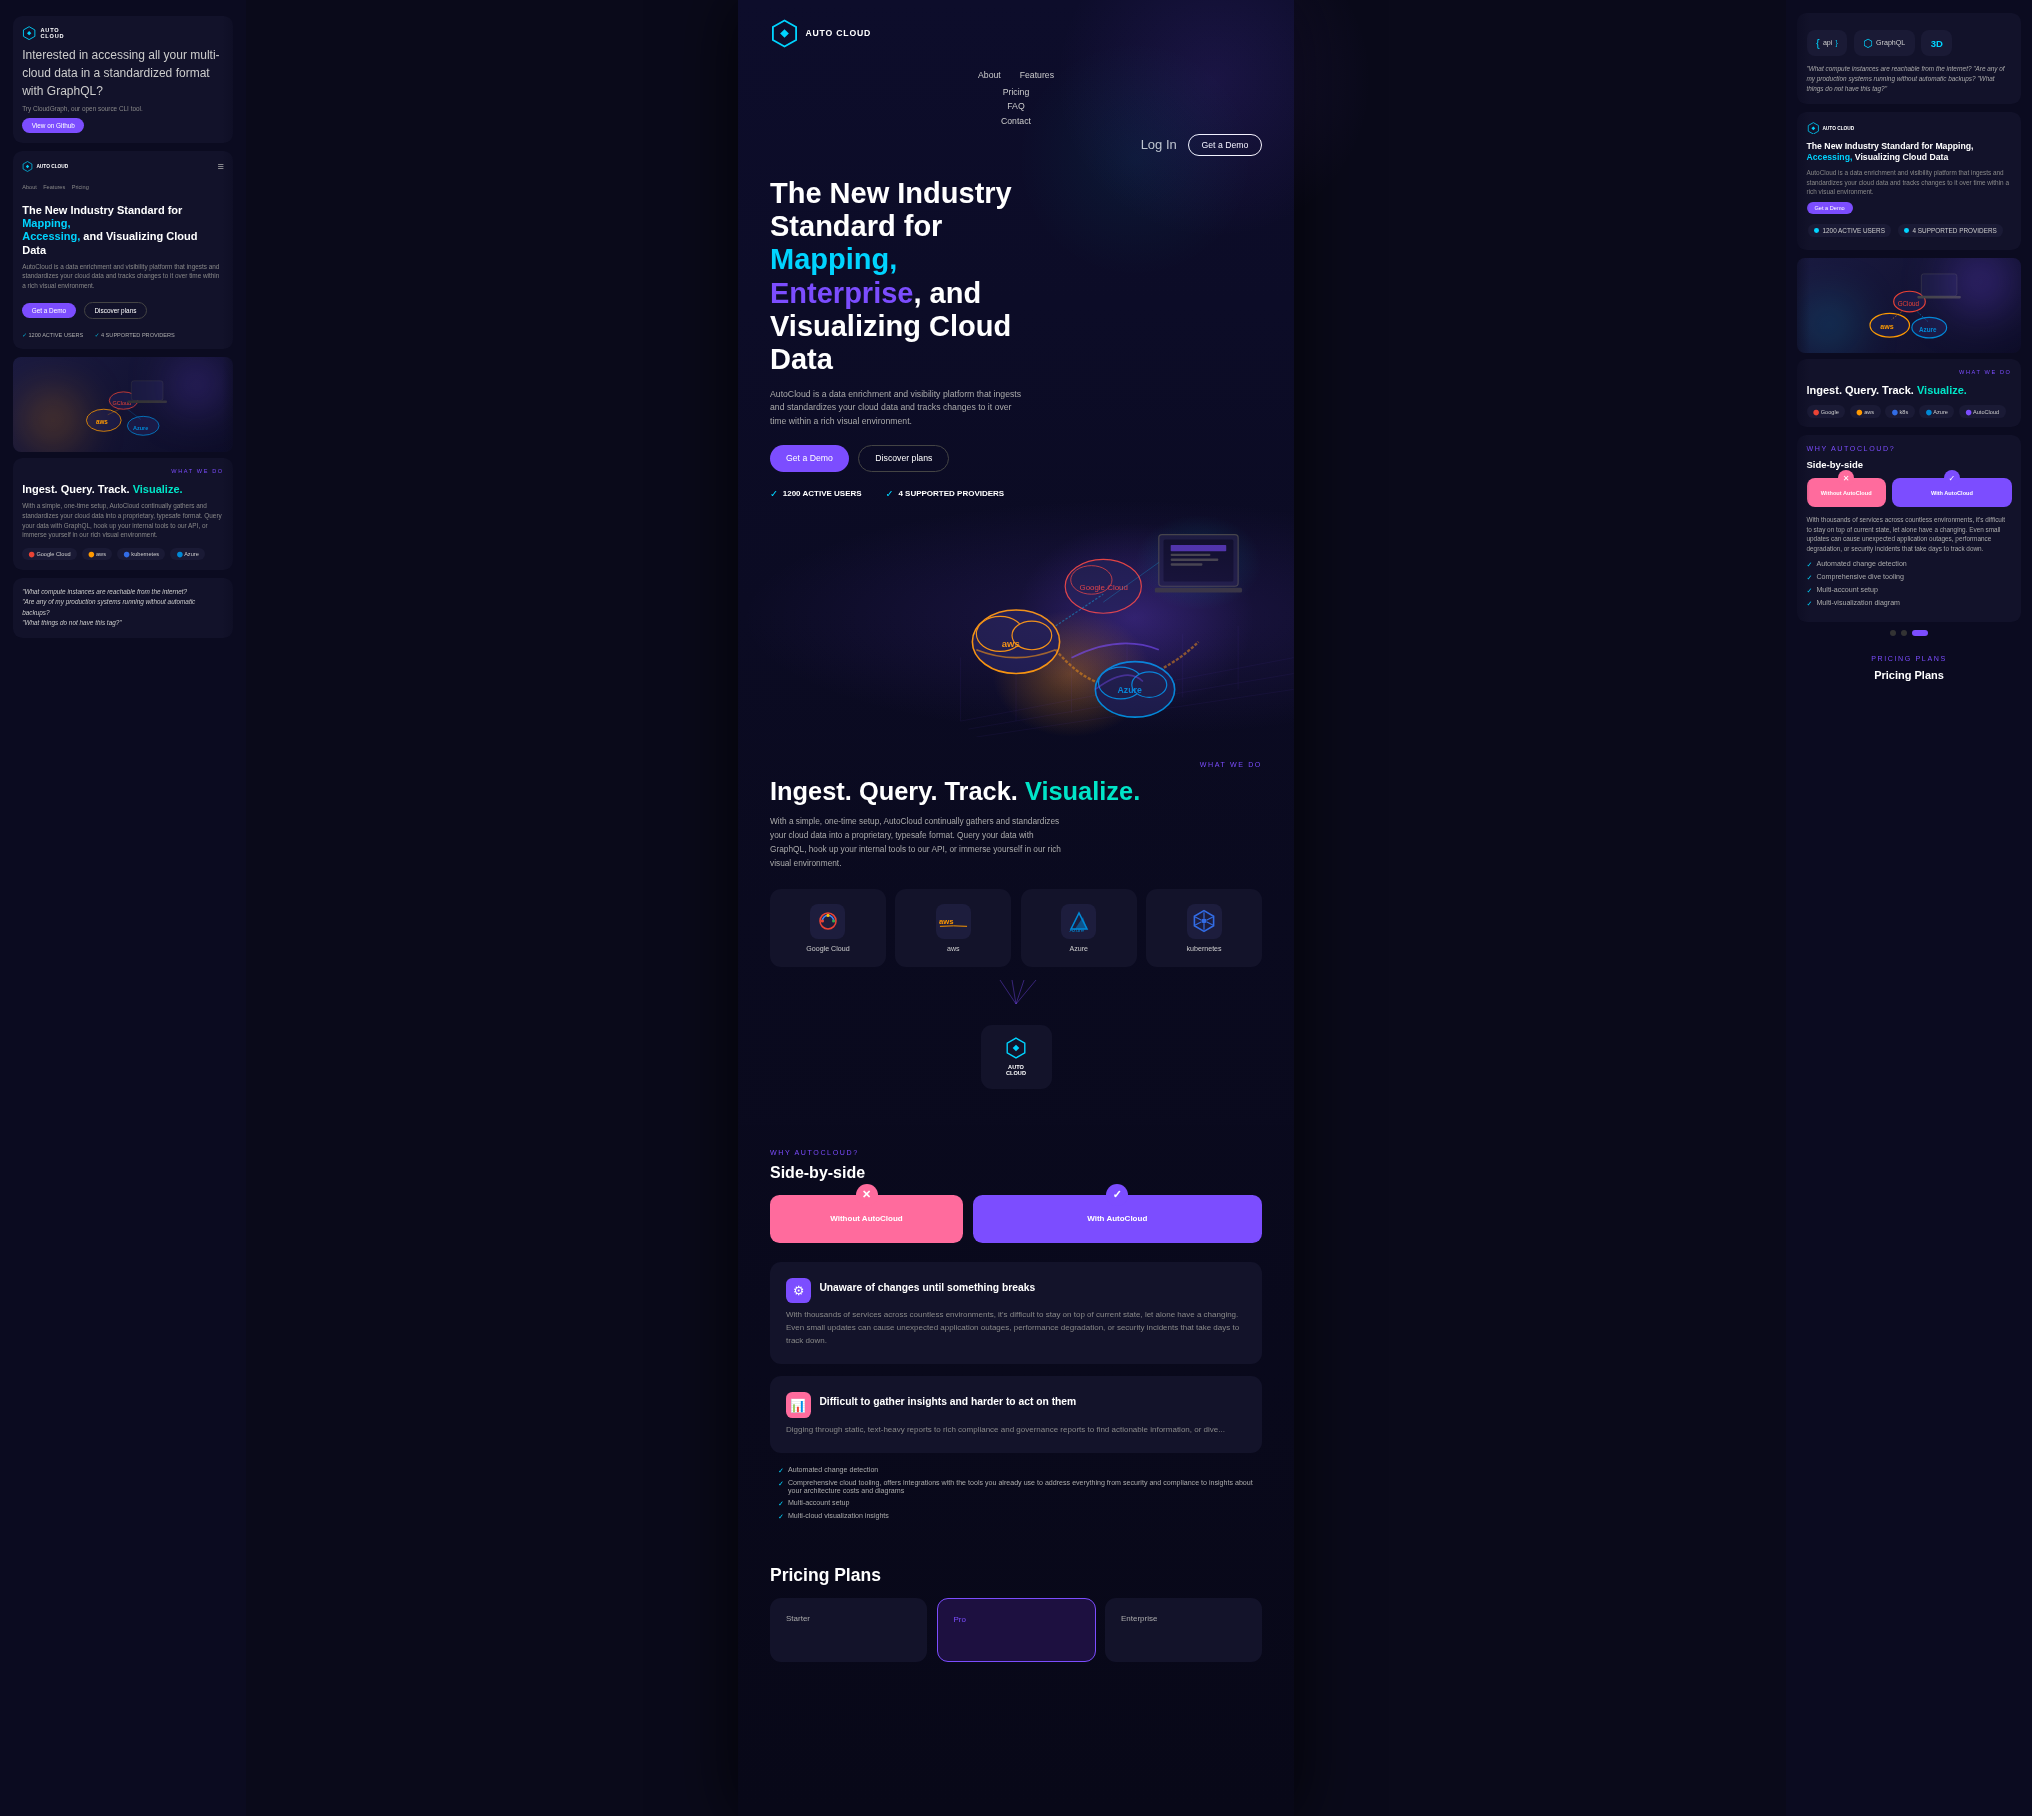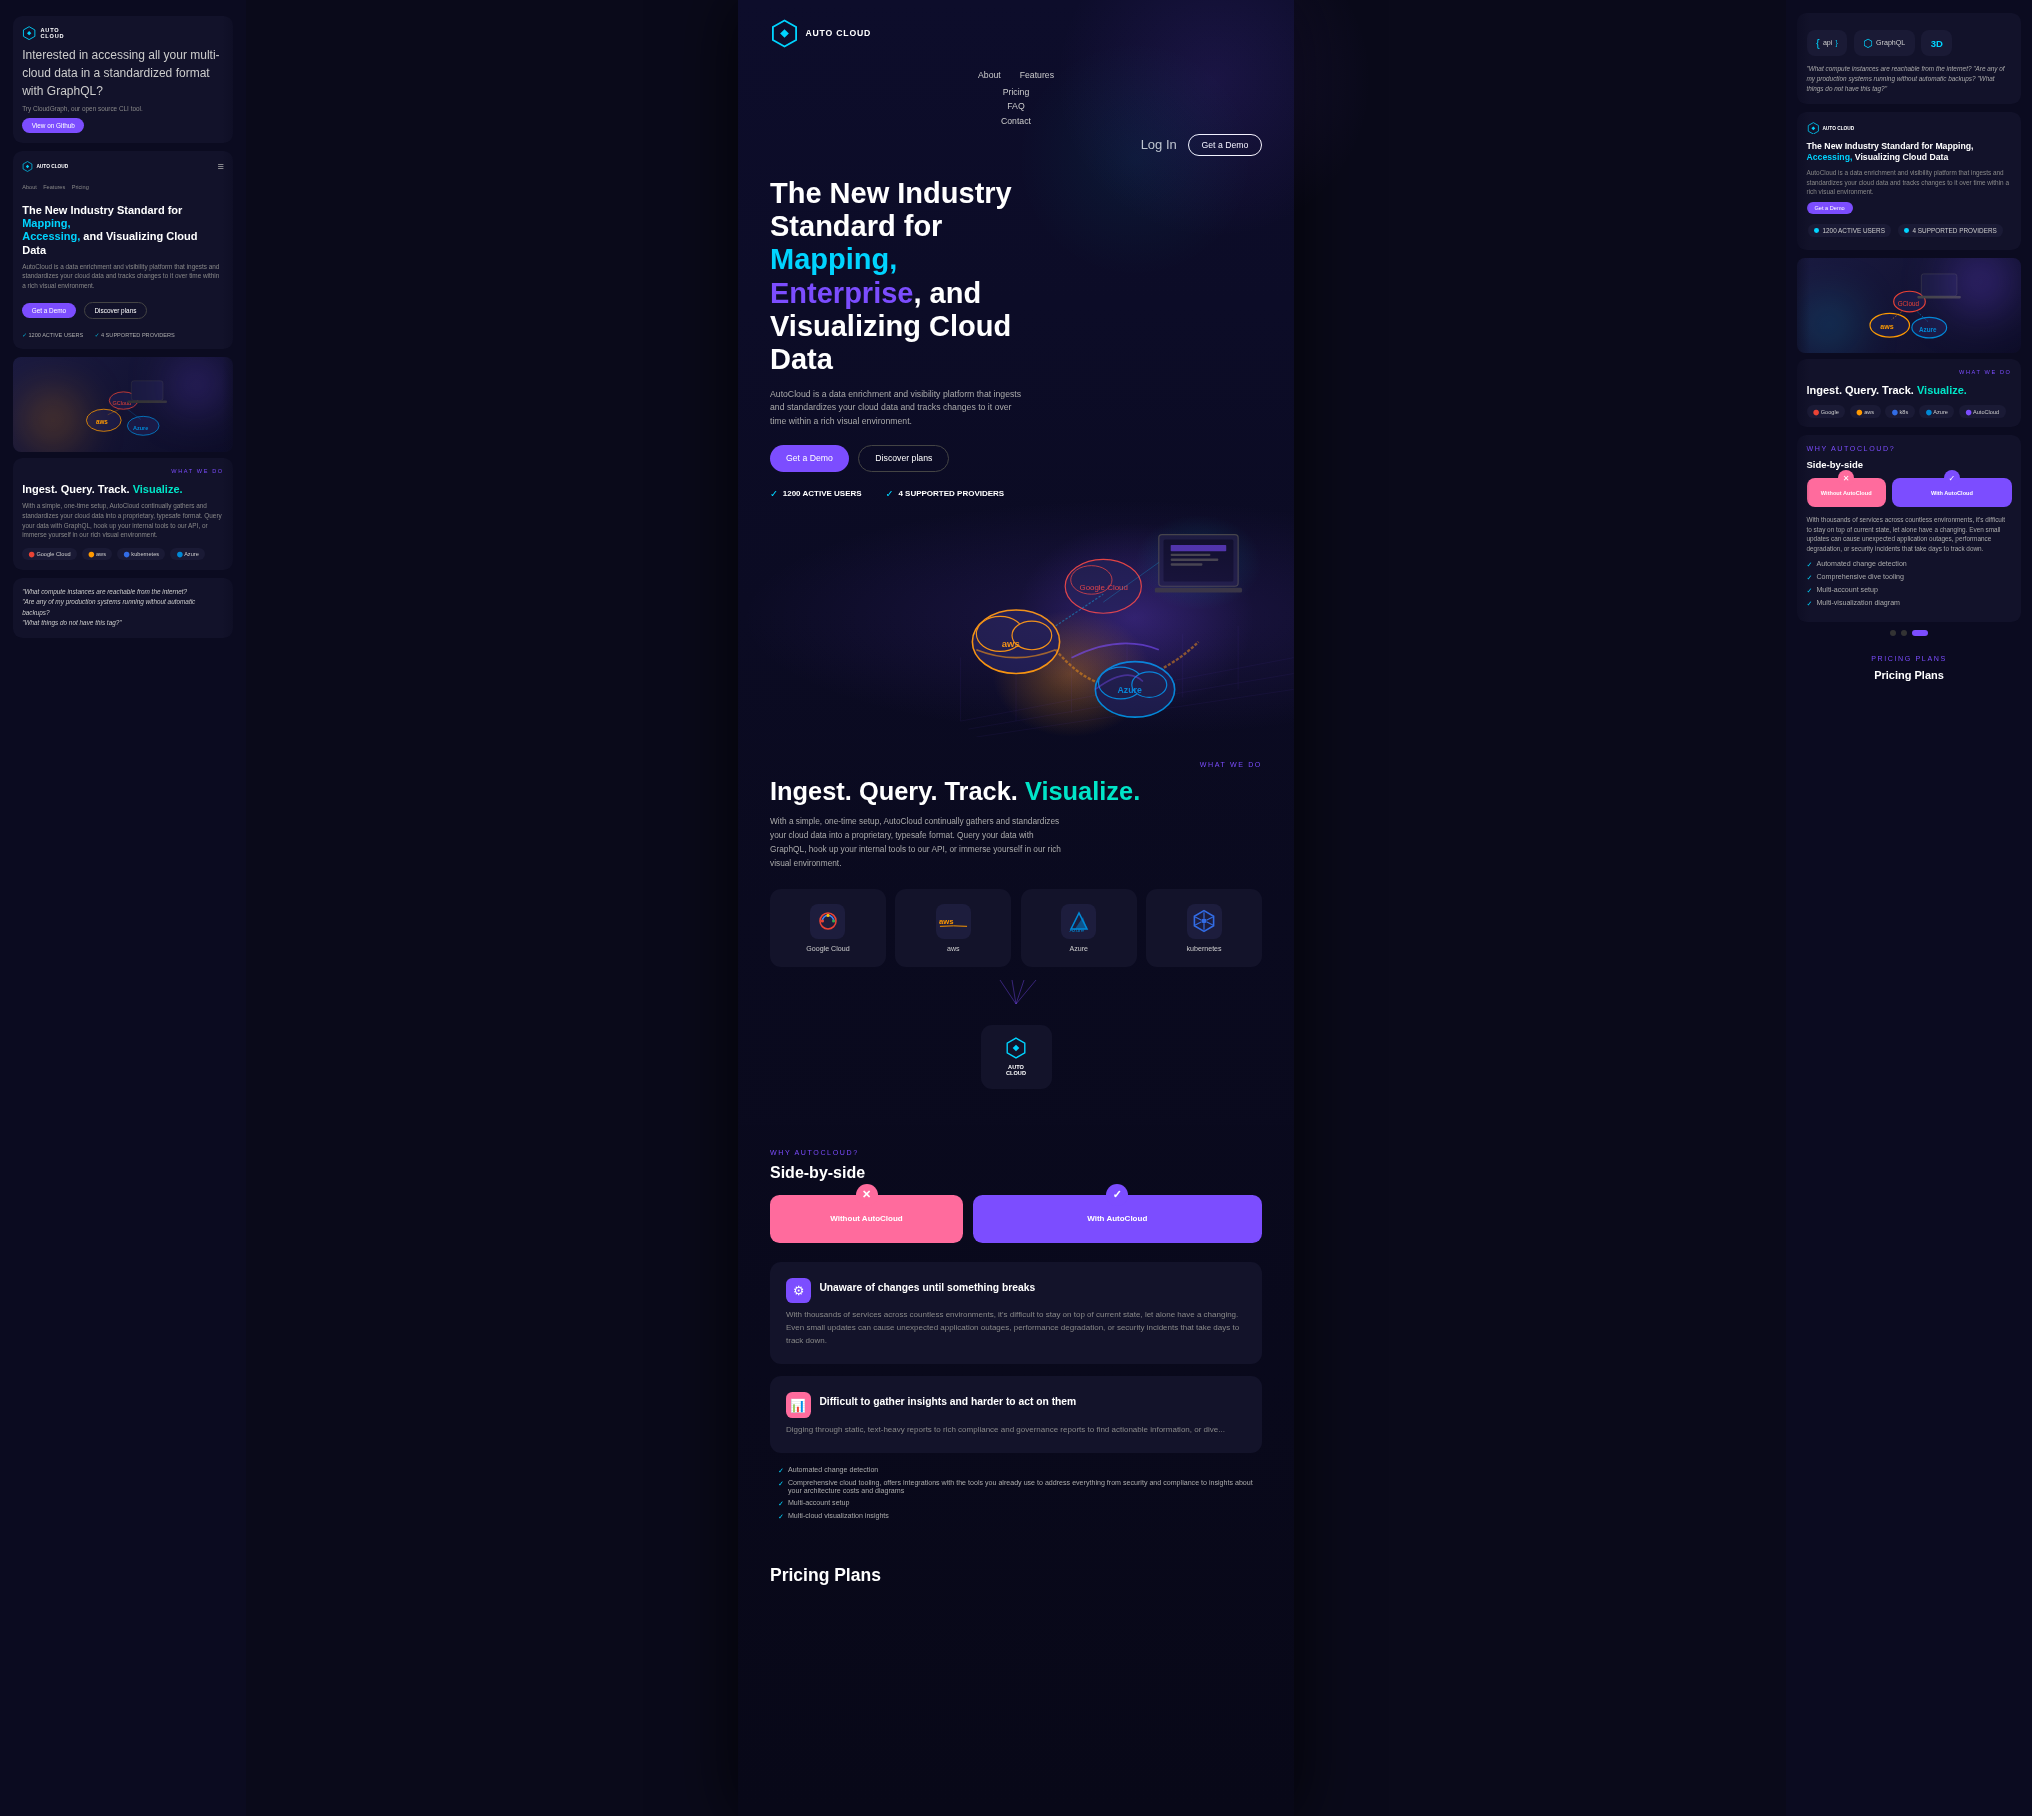--- a/index.html
+++ b/index.html
@@ -992,16 +992,27 @@
         </li>
       <li>
           <span>Multi-cloud visualization insights</span>
         </li>
     </ul>
   </div>
 
   <div class="pricing-section">
     <div class="pricing-title">Pricing Plans</div>
 
+    <div style="display:flex;gap:9.5px;">
+      <div style="flex:1;background:#13132a;border-radius:11px;padding:16px;min-height:64px;">
+        <div style="font-size:8px;color:#aaa;">Starter</div>
+      </div>
+      <div style="flex:1;background:#1d1040;border-radius:11px;padding:16px;min-height:64px;border:1.2px solid #7c4dff;">
+        <div style="font-size:8px;color:#7c4dff;">Pro</div>
+      </div>
+      <div style="flex:1;background:#13132a;border-radius:11px;padding:16px;min-height:64px;">
+        <div style="font-size:8px;color:#aaa;">Enterprise</div>
+      </div>
+    </div>
   </div>
 
 </div>
 
 
 </body></html>

